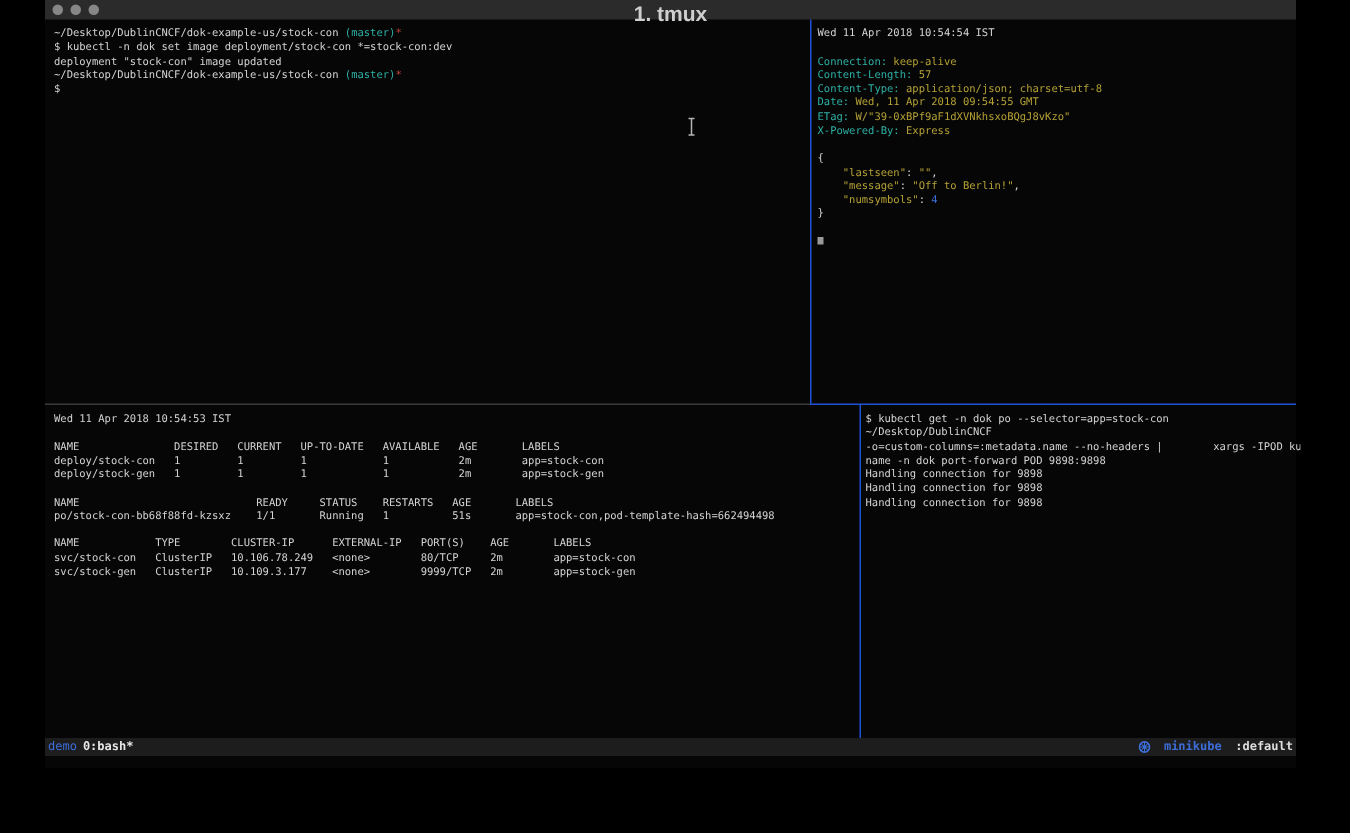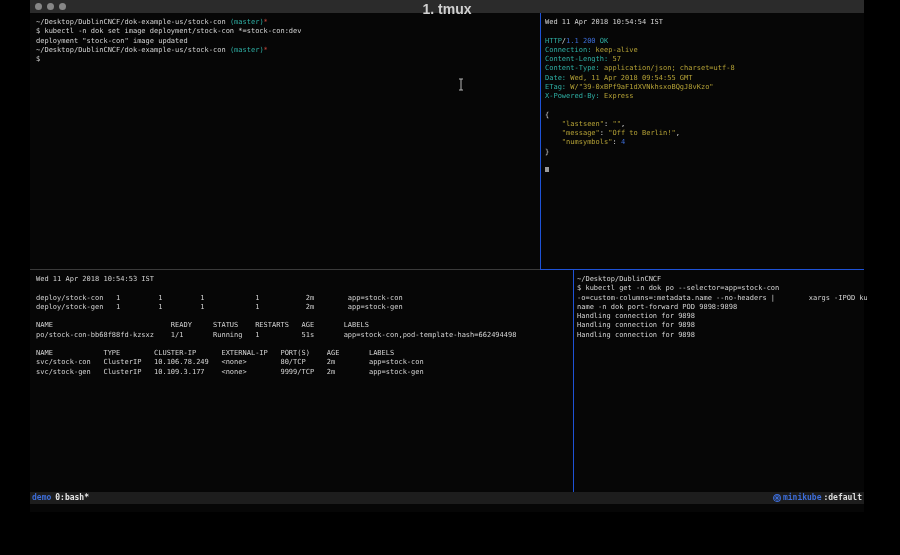--- a/index.html
+++ b/index.html
@@ -25,23 +25,23 @@
   .pane.bl{left:0;top:270px;width:543px;height:222px;padding:5px 0 0 6px;}
   .pane.br{left:544px;top:270px;width:290px;height:222px;padding:5px 0 0 3px;}
   .vdiv{position:absolute;width:1px;background:var(--c-active_border);}
   .vdiv.top{left:510px;top:13px;height:257px;}
   .vdiv.bottom{left:543px;top:270px;height:222px;}
   .hdiv{position:absolute;height:1px;top:269px;}
   .hdiv.left{left:0;width:510px;background:var(--c-inactive_border);}
   .hdiv.right{left:510px;width:324px;background:var(--c-active_border);}
   .statusbar{position:absolute;left:0;top:492px;width:834px;height:12px;
              background:var(--c-statusbar_bg);font-size:8px;line-height:12px;}
-  .sess{color:var(--c-blue_text);font-weight:bold;margin-left:2px;}
+  .sess{color:var(--c-blue_text);font-weight:normal;margin-left:2px;}
   .winlbl{color:#e6e6e6;font-weight:bold;margin-left:4px;}
-  .sb-right{position:absolute;right:2px;top:0;height:12px;display:flex;align-items:center;gap:2px;}
+  .sb-right{position:absolute;right:2px;top:0;height:12px;display:flex;align-items:center;gap:9px;}
   .kctx{color:var(--c-blue_text);font-weight:bold;}
   .kns{color:#dedede;font-weight:bold;}
   .mouse{position:absolute;left:428px;top:76px;width:6px;height:13px;}
 </style>
 </head>
 <body>
 
 <div class="stage">
   <div class="window">
 
@@ -58,21 +58,20 @@
         <div class="tline"><span class="c-fg">~/Desktop/DublinCNCF/dok-example-us/stock-con </span><span class="c-cyan">(master)</span><span class="c-red">*</span></div>
         <div class="tline"><span class="c-fg">$ kubectl -n dok set image deployment/stock-con *=stock-con:dev</span></div>
         <div class="tline"><span class="c-fg">deployment "stock-con" image updated</span></div>
         <div class="tline"><span class="c-fg">~/Desktop/DublinCNCF/dok-example-us/stock-con </span><span class="c-cyan">(master)</span><span class="c-red">*</span></div>
         <div class="tline"><span class="c-fg">$</span></div>
       </div>
     <div class="vdiv top"></div>
     <div class="pane tr">
         <div class="tline"><span class="c-fg">Wed 11 Apr 2018 10:54:54 IST</span></div>
         <div class="tline">&nbsp;</div>
-        <div class="tline"><span class="c-cyan">HTTP</span><span class="c-fg">/</span><span class="c-blue">1.1 200</span><span class="c-fg"> </span><span class="c-cyan">OK</span></div>
         <div class="tline"><span class="c-cyan">Connection:</span><span class="c-yellow"> keep-alive</span></div>
         <div class="tline"><span class="c-cyan">Content-Length:</span><span class="c-yellow"> 57</span></div>
         <div class="tline"><span class="c-cyan">Content-Type:</span><span class="c-yellow"> application/json; charset=utf-8</span></div>
         <div class="tline"><span class="c-cyan">Date:</span><span class="c-yellow"> Wed, 11 Apr 2018 09:54:55 GMT</span></div>
         <div class="tline"><span class="c-cyan">ETag:</span><span class="c-yellow"> W/"39-0xBPf9aF1dXVNkhsxoBQgJ8vKzo"</span></div>
         <div class="tline"><span class="c-cyan">X-Powered-By:</span><span class="c-yellow"> Express</span></div>
         <div class="tline">&nbsp;</div>
         <div class="tline"><span class="c-fg">{</span></div>
         <div class="tline"><span class="c-fg">    </span><span class="c-yellow">"lastseen"</span><span class="c-fg">: </span><span class="c-yellow">""</span><span class="c-fg">,</span></div>
         <div class="tline"><span class="c-fg">    </span><span class="c-yellow">"message"</span><span class="c-fg">: </span><span class="c-yellow">"Off to Berlin!"</span><span class="c-fg">,</span></div>
@@ -81,34 +80,35 @@
         <div class="tline">&nbsp;</div>
         <div class="tline"><span class="c-cursor">&nbsp;</span></div>
       </div>
 
     <div class="hdiv left"></div>
     <div class="hdiv right"></div>
 
     <div class="pane bl">
         <div class="tline"><span class="c-fg">Wed 11 Apr 2018 10:54:53 IST</span></div>
         <div class="tline">&nbsp;</div>
+        <div class="tline"><span class="c-fg">NAME               DESIRED   CURRENT   UP-TO-DATE   AVAILABLE   AGE       LABELS</span></div>
         <div class="tline"><span class="c-fg">deploy/stock-con   1         1         1            1           2m        app=stock-con</span></div>
         <div class="tline"><span class="c-fg">deploy/stock-gen   1         1         1            1           2m        app=stock-gen</span></div>
         <div class="tline">&nbsp;</div>
         <div class="tline"><span class="c-fg">NAME                            READY     STATUS    RESTARTS   AGE       LABELS</span></div>
         <div class="tline"><span class="c-fg">po/stock-con-bb68f88fd-kzsxz    1/1       Running   1          51s       app=stock-con,pod-template-hash=662494498</span></div>
         <div class="tline">&nbsp;</div>
         <div class="tline"><span class="c-fg">NAME            TYPE        CLUSTER-IP      EXTERNAL-IP   PORT(S)    AGE       LABELS</span></div>
         <div class="tline"><span class="c-fg">svc/stock-con   ClusterIP   10.106.78.249   &lt;none&gt;        80/TCP     2m        app=stock-con</span></div>
         <div class="tline"><span class="c-fg">svc/stock-gen   ClusterIP   10.109.3.177    &lt;none&gt;        9999/TCP   2m        app=stock-gen</span></div>
       </div>
     <div class="vdiv bottom"></div>
     <div class="pane br">
+        <div class="tline"><span class="c-fg">$ kubectl get -n dok po --selector=app=stock-con</span></div>
         <div class="tline"><span class="c-fg">~/Desktop/DublinCNCF</span></div>
-        <div class="tline"><span class="c-fg">$ kubectl get -n dok po --selector=app=stock-con</span></div>
         <div class="tline"><span class="c-fg">-o=custom-columns=:metadata.name --no-headers |        xargs -IPOD kub</span></div>
         <div class="tline"><span class="c-fg">name -n dok port-forward POD 9898:9898</span></div>
         <div class="tline"><span class="c-fg">Handling connection for 9898</span></div>
         <div class="tline"><span class="c-fg">Handling connection for 9898</span></div>
         <div class="tline"><span class="c-fg">Handling connection for 9898</span></div>
       </div>
 
     <div class="statusbar">
       <span class="sess">demo</span><span class="winlbl">0:bash*</span>
       <span class="sb-right">

